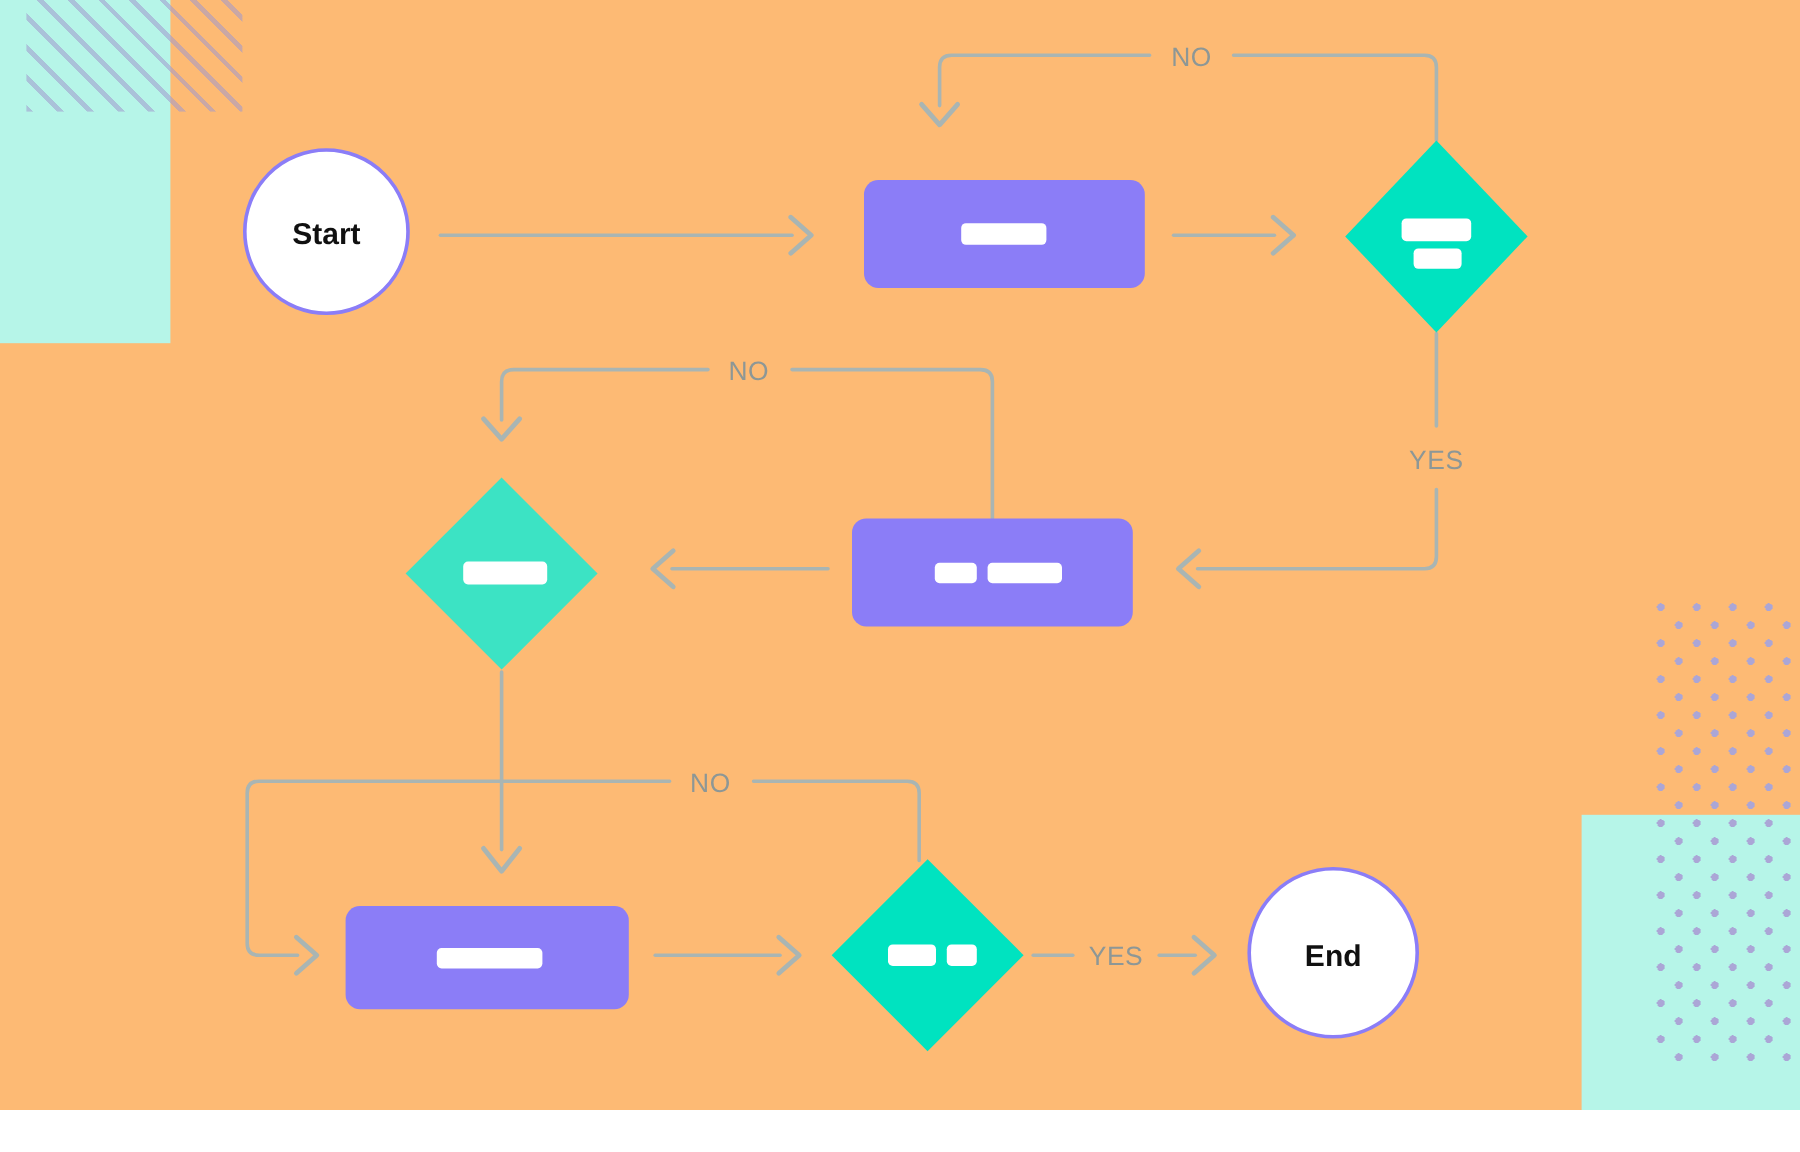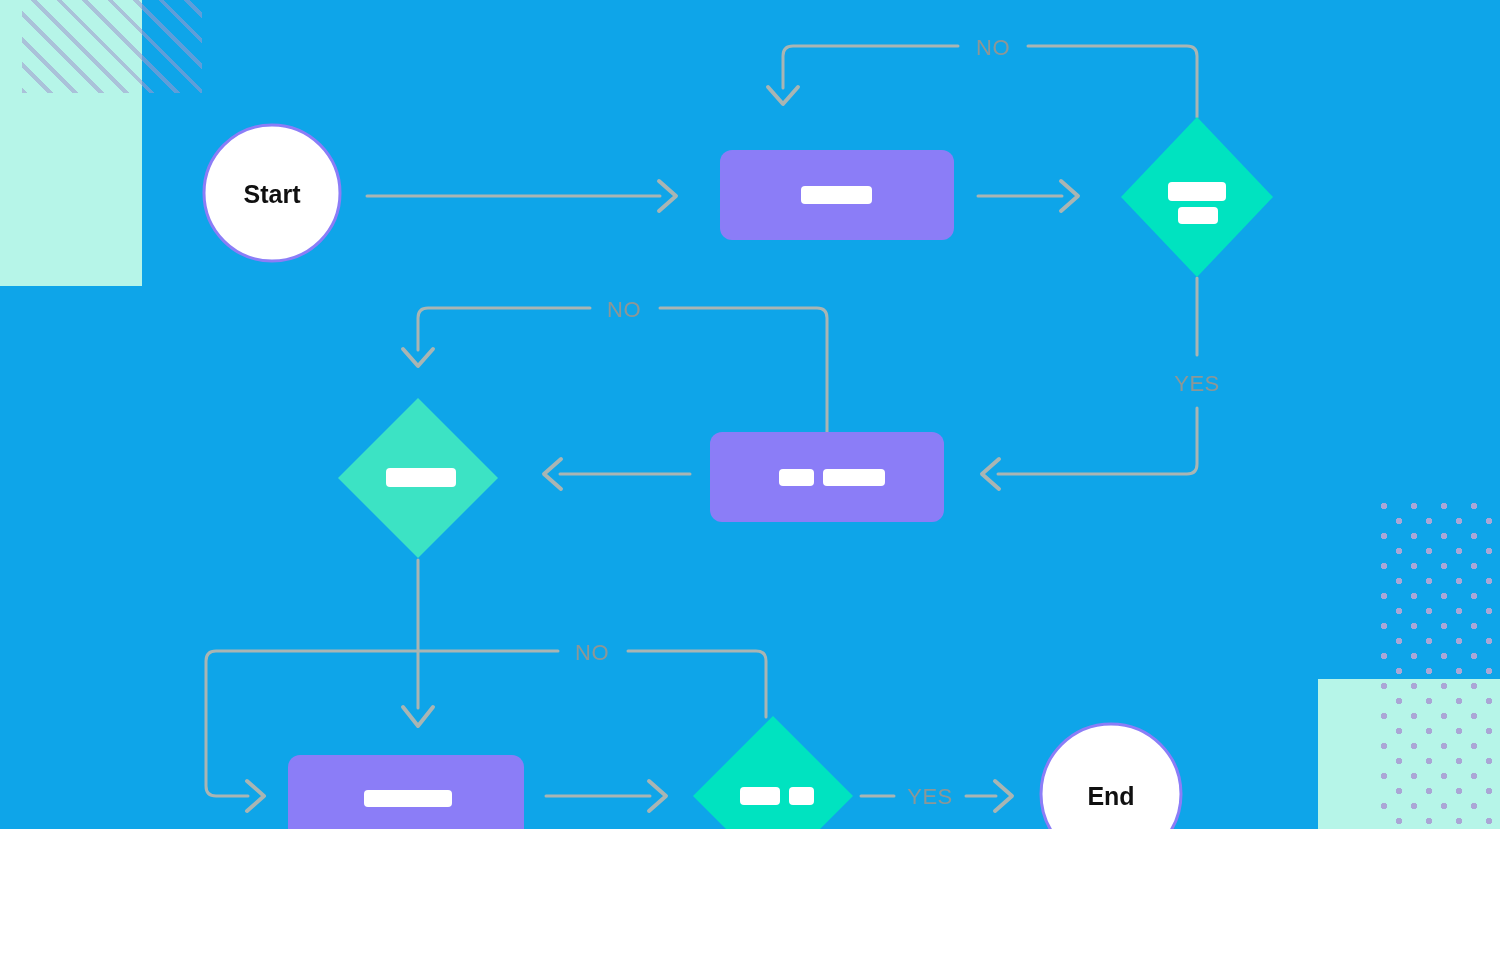--- a/index.html
+++ b/index.html
@@ -7,22 +7,22 @@
     margin: 0;
     padding: 0;
     background: #ffffff;
   }
   body {
     font-family: "Liberation Sans", sans-serif;
   }
   #canvas {
     position: relative;
     width: 1500px;
-    height: 829px;
-    background: #0ea5e9;
+    height: 925px;
+    background: #fdba74;
     overflow: hidden;
   }
   #flow-svg {
     position: absolute;
     top: 0;
     left: 0;
     width: 1500px;
     height: 960px;
   }
   .deco-rect { position: absolute; }

